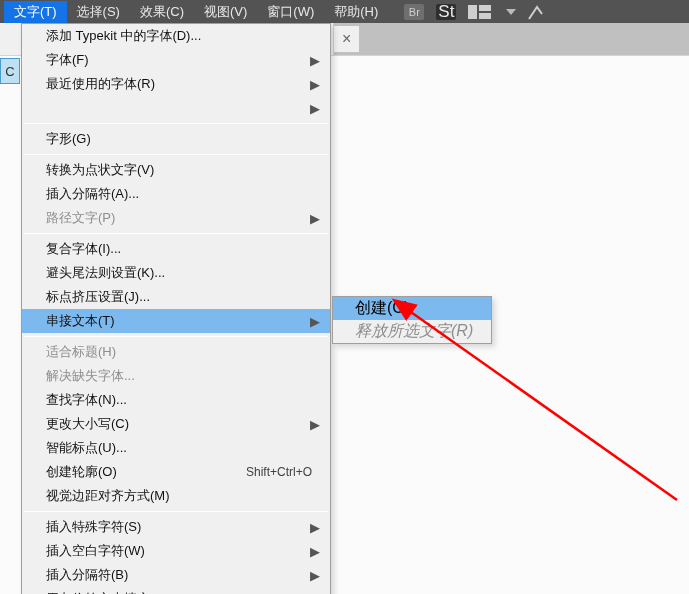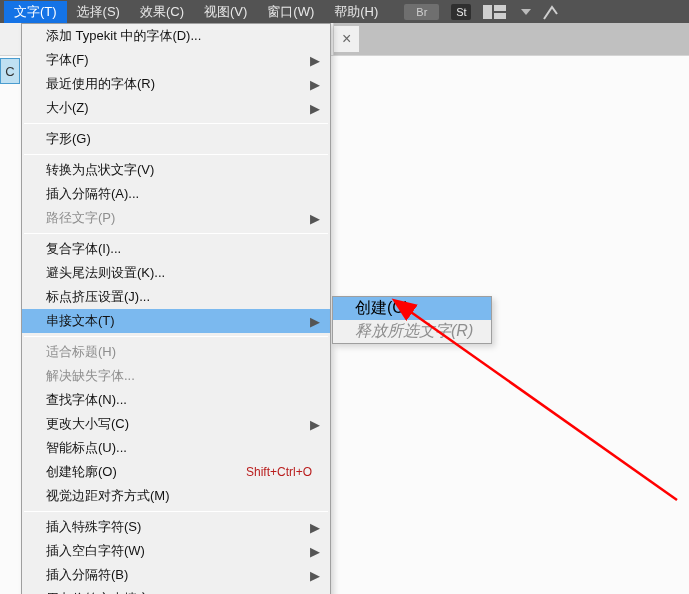--- a/index.html
+++ b/index.html
@@ -64,21 +64,21 @@
     .dropdown .row {
       display: flex;
       align-items: center;
       height: 24px;
       padding: 0 18px 0 24px;
       position: relative;
     }
     .dropdown .row.highlight { background: #7bb9ef; }
     .dropdown .row.disabled { color: #8e8e8e; }
     .dropdown .row .label { flex: 1; white-space: nowrap; }
-    .dropdown .row .shortcut { color: #b91c1c; font-size: 12px; }
+    .dropdown .row .shortcut { color: #404040; font-size: 12px; }
     .dropdown .row .arrow { font-size: 13px; color: #555; position: absolute; right: 10px; }
     .dropdown .sep { height: 1px; margin: 3px 2px; background: #d3d3d3; border-bottom: 1px solid #fff; }
     
     .submenu {
       position: absolute;
       top: 296px;
       left: 332px;
       width: 160px;
       background: #f0f0f0;
       border: 1px solid #9f9f9f;
@@ -90,29 +90,29 @@
       display: flex; align-items: center;
       height: 23px; padding: 0 12px 0 22px;
     }
     .submenu .row.highlight { background: #7bb9ef; }
     .submenu .row.disabled { color: #8e8e8e; font-style: italic; }
     
     .red-arrow { position: absolute; z-index: 50; pointer-events: none; }
 
     
     .brbox {
-      display: inline-block; width: 35px; height: 16px;
+      display: inline-block; width: 20px; height: 16px;
       background: #6f6f6f; color: #cfcfcf;
       font-size: 11px; line-height: 16px; text-align: center;
       border-radius: 2px;
     }
     .stbox {
       display: inline-block; width: 20px; height: 16px;
       background: #2f2f2f; color: #eaeaea;
-      font-size: 11px; line-height: 16px; text-align: center;
+      font-size: 17px; line-height: 16px; text-align: center;
       border-radius: 2px;
     }
     .layout-icon svg { display: block; }
   </style>
 </head>
 <body>
 
 <div class="menubar">
   <span class="menu-item active">文字(T)</span>
   <span class="menu-item">选择(S)</span>
@@ -162,21 +162,20 @@
     </div>
   <div class="row">
       <span class="label">字体(F)</span>
       <span class="arrow">▶</span>
     </div>
   <div class="row">
       <span class="label">最近使用的字体(R)</span>
       <span class="arrow">▶</span>
     </div>
   <div class="row">
-      <span class="label">大小(Z)</span>
       <span class="arrow">▶</span>
     </div>
   <div class="sep"></div>
   <div class="row">
       <span class="label">字形(G)</span>
     </div>
   <div class="sep"></div>
   <div class="row">
       <span class="label">转换为点状文字(V)</span>
     </div>

